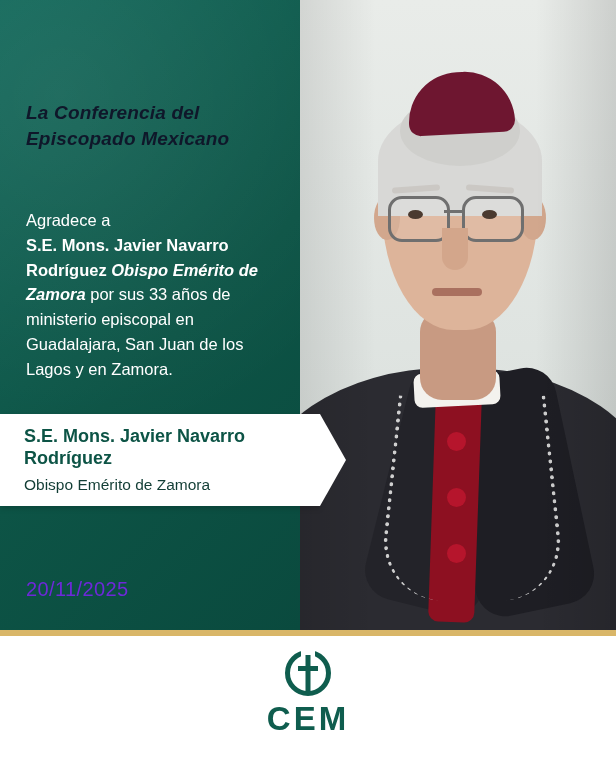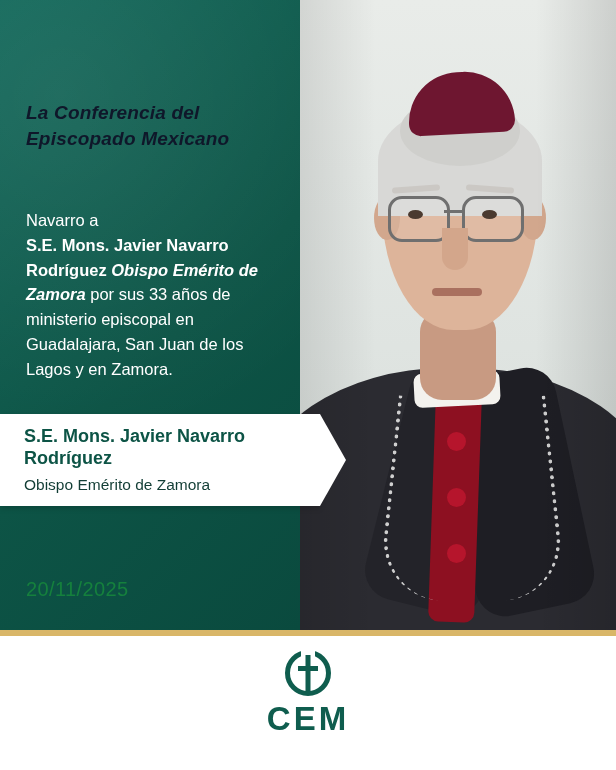--- a/index.html
+++ b/index.html
@@ -294,21 +294,21 @@
     color: #123d35;
     font-size: 15.5px;
     line-height: 1.2;
   }
 
   
   .date {
     position: absolute;
     left: 26px;
     top: 578px;
-    color: #15803d;
+    color: #6d28d9;
     font-size: 20px;
     letter-spacing: 0.4px;
   }
 
   
   .gold-rule {
     position: absolute;
     left: 0;
     top: 630px;
     width: 616px;
@@ -422,21 +422,21 @@
     </div>
   </div>
 
   <div class="bg-green">
     <div class="bg-green-overlay"></div>
   </div>
 
   <div class="heading">La Conferencia del Episcopado Mexicano</div>
 
   <div class="body-text">
-    <span>Navarro a</span><br>
+    <span>Agradece a</span><br>
     <span class="b">S.E. Mons. Javier Navarro Rodríguez</span>
     <span class="i">Obispo Emérito de Zamora</span>
     <span>por sus 33 años de ministerio episcopal en Guadalajara, San Juan de los Lagos y en Zamora.</span>
   </div>
 
   <div class="name-banner">
     <div class="name-line1">S.E. Mons. Javier Navarro Rodríguez</div>
     <div class="name-line2">Obispo Emérito de Zamora</div>
   </div>
 

